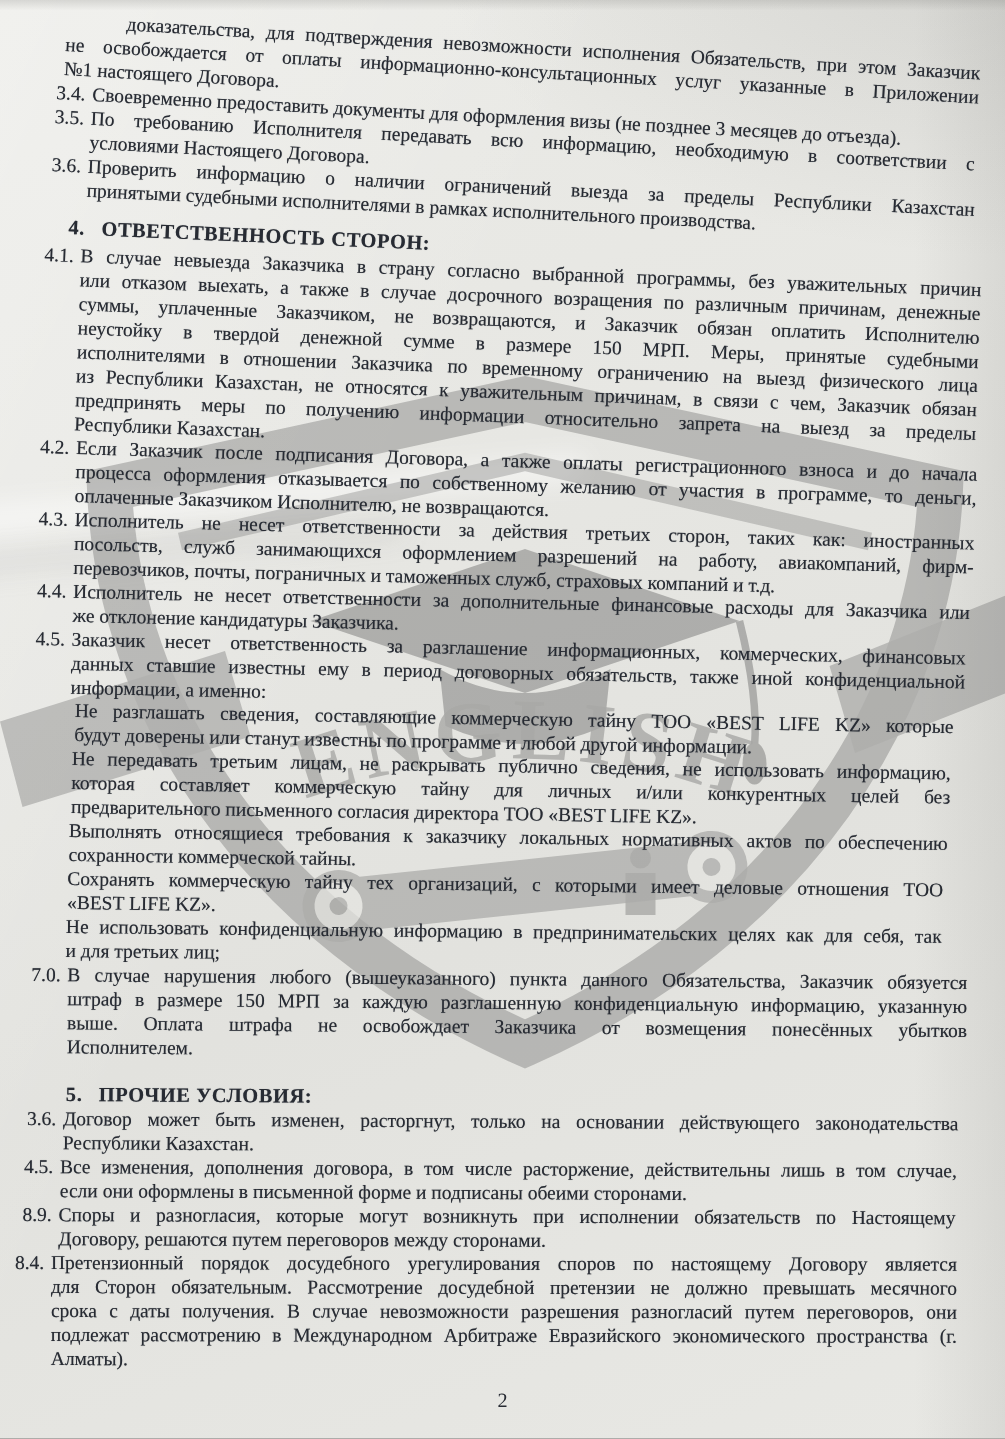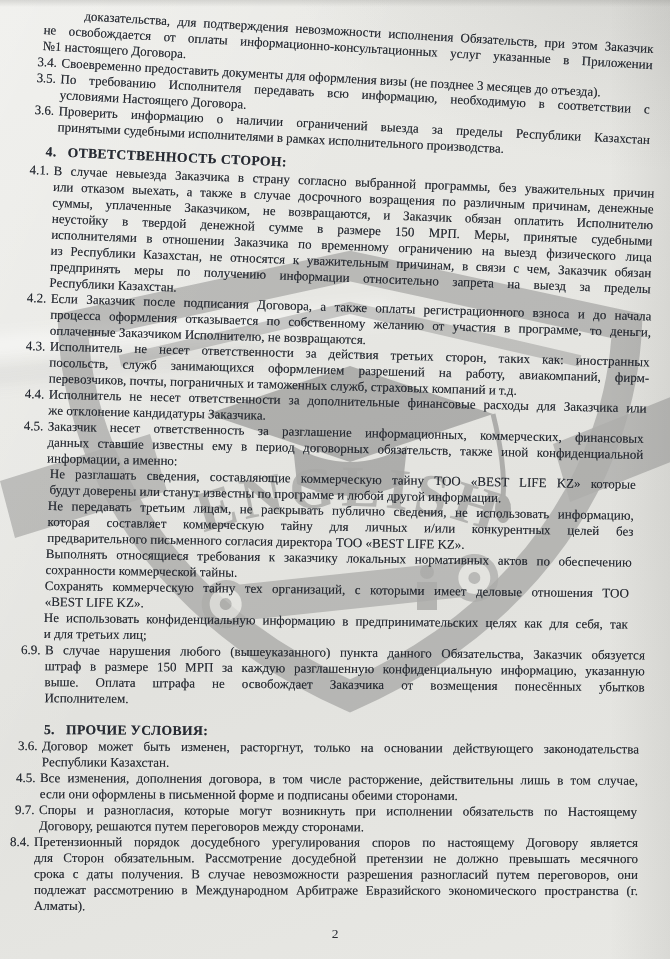--- a/index.html
+++ b/index.html
@@ -181,21 +181,21 @@
           <div class="ln lastln">«BEST LIFE KZ».</div>
         </div>
       </div>
       <div class="blk sub" style="margin-left: 44px; width: 584px; margin-top: 0px; transform: rotate(0.65deg);">
         <div class="tx">
           <div class="ln">Не использовать конфиденциальную информацию в предпринимательских целях как для себя, так</div>
           <div class="ln lastln">и для третьих лиц;</div>
         </div>
       </div>
       <div class="blk item" style="margin-left: 21px; width: 624px; margin-top: 0px; transform: rotate(0.5deg);">
-        <span class="num">6.9.</span>
+        <span class="num">7.0.</span>
         <div class="tx">
           <div class="ln">В случае нарушения любого (вышеуказанного) пункта данного Обязательства, Заказчик обязуется</div>
           <div class="ln">штраф в размере 150 МРП за каждую разглашенную конфиденциальную информацию, указанную</div>
           <div class="ln">выше. Оплата штрафа не освобождает Заказчика от возмещения понесённых убытков</div>
           <div class="ln lastln">Исполнителем.</div>
         </div>
       </div>
       <div class="blk heading" style="margin-left: 44px; width: 600px; margin-top: 16px; transform: rotate(0.4deg);">
         <span class="num">5.</span>
         <div class="tx">ПРОЧИЕ УСЛОВИЯ:</div>
@@ -208,21 +208,21 @@
         </div>
       </div>
       <div class="blk item" style="margin-left: 16px; width: 622px; margin-top: 0px; transform: rotate(0.26deg);">
         <span class="num">4.5.</span>
         <div class="tx">
           <div class="ln">Все изменения, дополнения договора, в том числе расторжение, действительны лишь в том случае,</div>
           <div class="ln lastln">если они оформлены в письменной форме и подписаны обеими сторонами.</div>
         </div>
       </div>
       <div class="blk item" style="margin-left: 15px; width: 622px; margin-top: 0px; transform: rotate(0.2deg);">
-        <span class="num">9.7.</span>
+        <span class="num">8.9.</span>
         <div class="tx">
           <div class="ln">Споры и разногласия, которые могут возникнуть при исполнении обязательств по Настоящему</div>
           <div class="ln lastln">Договору, решаются путем переговоров между сторонами.</div>
         </div>
       </div>
       <div class="blk item" style="margin-left: 10px; width: 628px; margin-top: 0px; transform: rotate(0.1deg);">
         <span class="num">8.4.</span>
         <div class="tx">
           <div class="ln">Претензионный порядок досудебного урегулирования споров по настоящему Договору является</div>
           <div class="ln">для Сторон обязательным. Рассмотрение досудебной претензии не должно превышать месячного</div>

